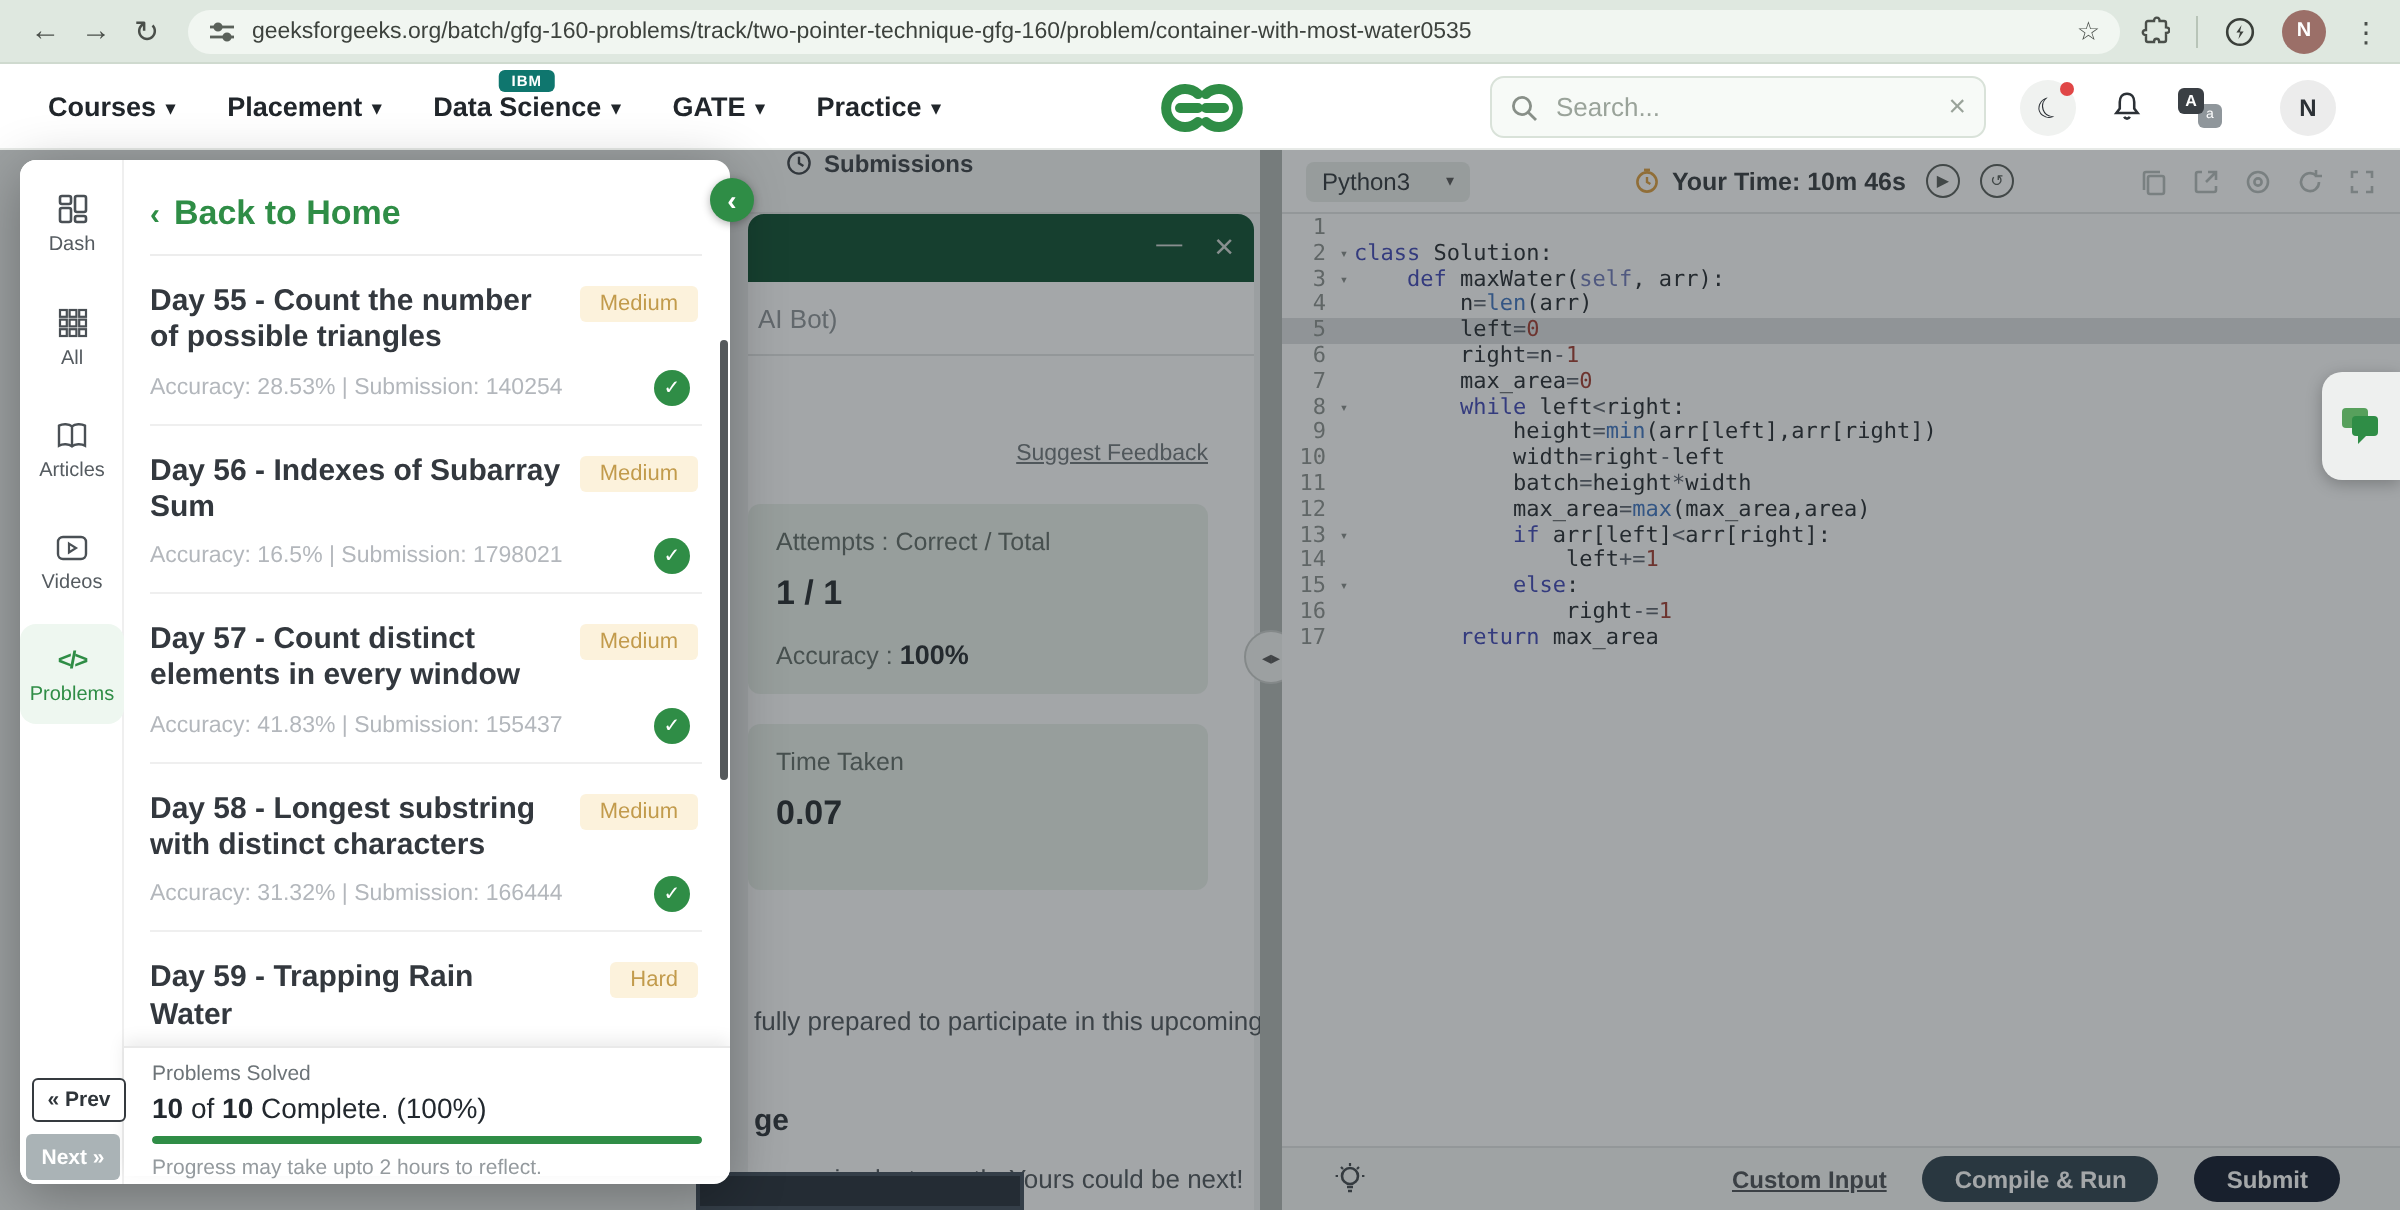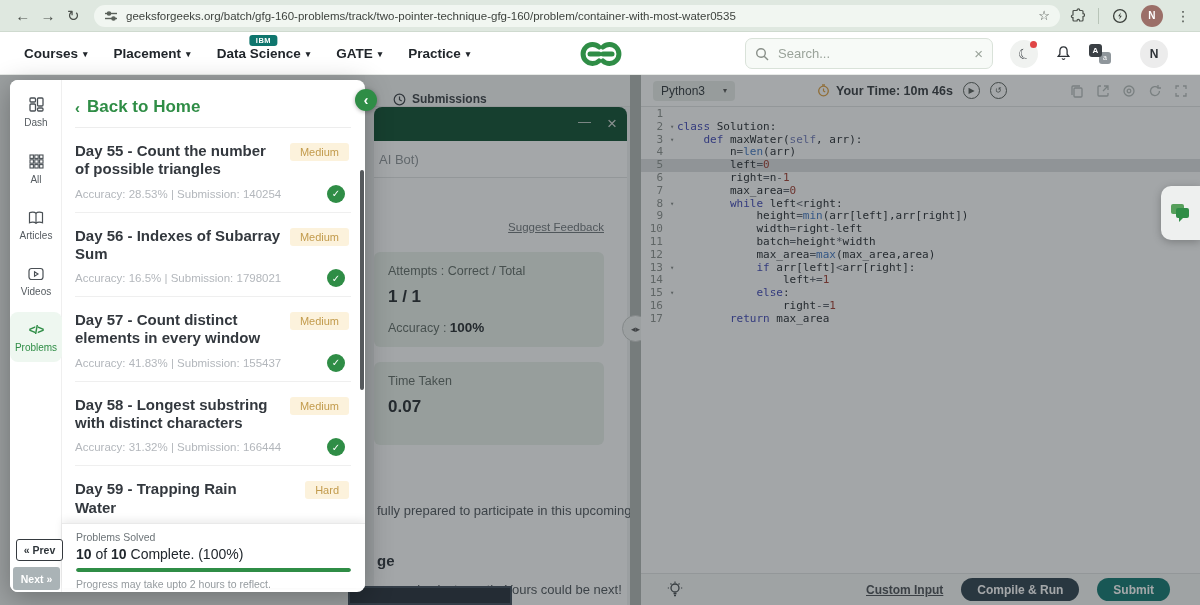--- a/index.html
+++ b/index.html
@@ -36,21 +36,21 @@
   .trans .b1{position:absolute;left:0;top:0;width:13px;height:13px;background:#3a3f44;color:#fff;border-radius:3px;font-size:8px;font-weight:bold;display:flex;align-items:center;justify-content:center;}
   .trans .b2{position:absolute;right:0;bottom:0;width:12px;height:12px;background:#8f969b;color:#fff;border-radius:3px;font-size:7px;display:flex;align-items:center;justify-content:center;}
   .nav-avatar{width:28px;height:28px;border-radius:50%;background:#ececec;color:#2c3136;font-weight:bold;font-size:12px;display:flex;align-items:center;justify-content:center;margin-left:12px;cursor:pointer;}
 
   
   .main{position:absolute;left:0;top:75px;width:1200px;height:530px;background:#f2f3f2;}
   .overlay{position:absolute;inset:0;background:rgba(38,46,50,0.42);z-index:5;}
 
   
   .mid{position:absolute;left:365px;top:0;width:265px;height:530px;background:#f0f2f1;z-index:1;}
-  .tabstrip{position:absolute;left:0;top:0;width:265px;height:32px;background:#f5f6f5;border-bottom:1px solid #e3e5e4;display:flex;align-items:flex-end;padding-left:28px;gap:6px;}
+  .tabstrip{position:absolute;left:0;top:0;width:265px;height:32px;background:#f5f6f5;border-bottom:1px solid #e3e5e4;display:flex;align-items:flex-start;padding-left:28px;gap:6px;}
   .tabstrip span{font-size:12px;color:#3a3f44;font-weight:bold;}
   .modal-header{position:absolute;left:9px;top:32px;width:253px;height:34px;background:#0c4c2e;border-radius:8px 8px 0 0;display:flex;align-items:center;justify-content:flex-end;padding-right:10px;gap:16px;}
   .modal-header .mh-min{color:#cfd6d2;font-size:13px;margin-bottom:6px;cursor:pointer;}
   .modal-header .mh-close{color:#cfd6d2;font-size:17px;cursor:pointer;}
   .modal-sub{position:absolute;left:9px;top:66px;width:253px;height:37px;background:#fff;border-bottom:1px solid #e2e4e3;display:flex;align-items:center;}
   .modal-sub span{font-size:13px;color:#8d9397;padding-left:5px;}
   .modal-body{position:absolute;left:9px;top:103px;width:253px;height:427px;background:#fdfdfd;}
   .suggest{position:absolute;right:26px;top:146px;font-size:11.5px;color:#6f7579;text-decoration:underline;cursor:pointer;}
   .stat-card{position:absolute;left:9px;width:230px;background:#e9efe9;border-radius:6px;padding:12px 14px;}
   .card1{top:177px;height:95px;}
@@ -87,21 +87,21 @@
   .ct{white-space:pre;color:#24292e;}
   .tk{color:#3f46b5;}
   .tb{color:#3e74c0;}
   .tn{color:#a03a2e;}
   .to{color:#5b616b;}
   .ts{color:#6f79b8;}
   .ed-bottom{position:absolute;left:0;bottom:0;width:559px;height:32px;background:#f6f8f6;border-top:1px solid #e2e4e3;display:flex;align-items:center;padding:0 30px 0 26px;gap:18px;}
   .ci-link{margin-left:auto;font-size:12px;color:#4a4f54;text-decoration:underline;font-weight:bold;cursor:pointer;}
   .btn{height:23px;border:none;border-radius:13px;color:#fff;font-size:12px;font-weight:bold;font-family:"Liberation Sans",sans-serif;padding:0 16px;cursor:pointer;}
   .btn-compile{background:#2c3e4a;}
-  .btn-submit{background:#0f766e;text-align:center;}
+  .btn-submit{background:#0f172a;text-align:center;}
 
   
   .chat-tab{position:absolute;left:1161px;top:111px;width:39px;height:54px;background:#eef0ef;border-radius:10px 0 0 10px;box-shadow:0 2px 8px rgba(0,0,0,.25);z-index:8;display:flex;align-items:center;justify-content:center;cursor:pointer;}
   .chat-ic{position:relative;width:20px;height:18px;}
   .chat-ic .c1{position:absolute;left:0;top:0;width:13px;height:10px;background:#57a05c;border-radius:2px;}
   .chat-ic .c2{position:absolute;left:5px;top:4px;width:13px;height:10px;background:#2f8d46;border-radius:2px;}
   .chat-ic .c3{position:absolute;left:8px;top:13.5px;width:0;height:0;border-left:4px solid #2f8d46;border-bottom:4px solid transparent;}
 
   
   .panel{position:absolute;left:10px;top:5px;width:355px;height:512px;background:#fff;border-radius:8px;box-shadow:0 6px 28px rgba(0,0,0,.30);z-index:10;overflow:hidden;}

